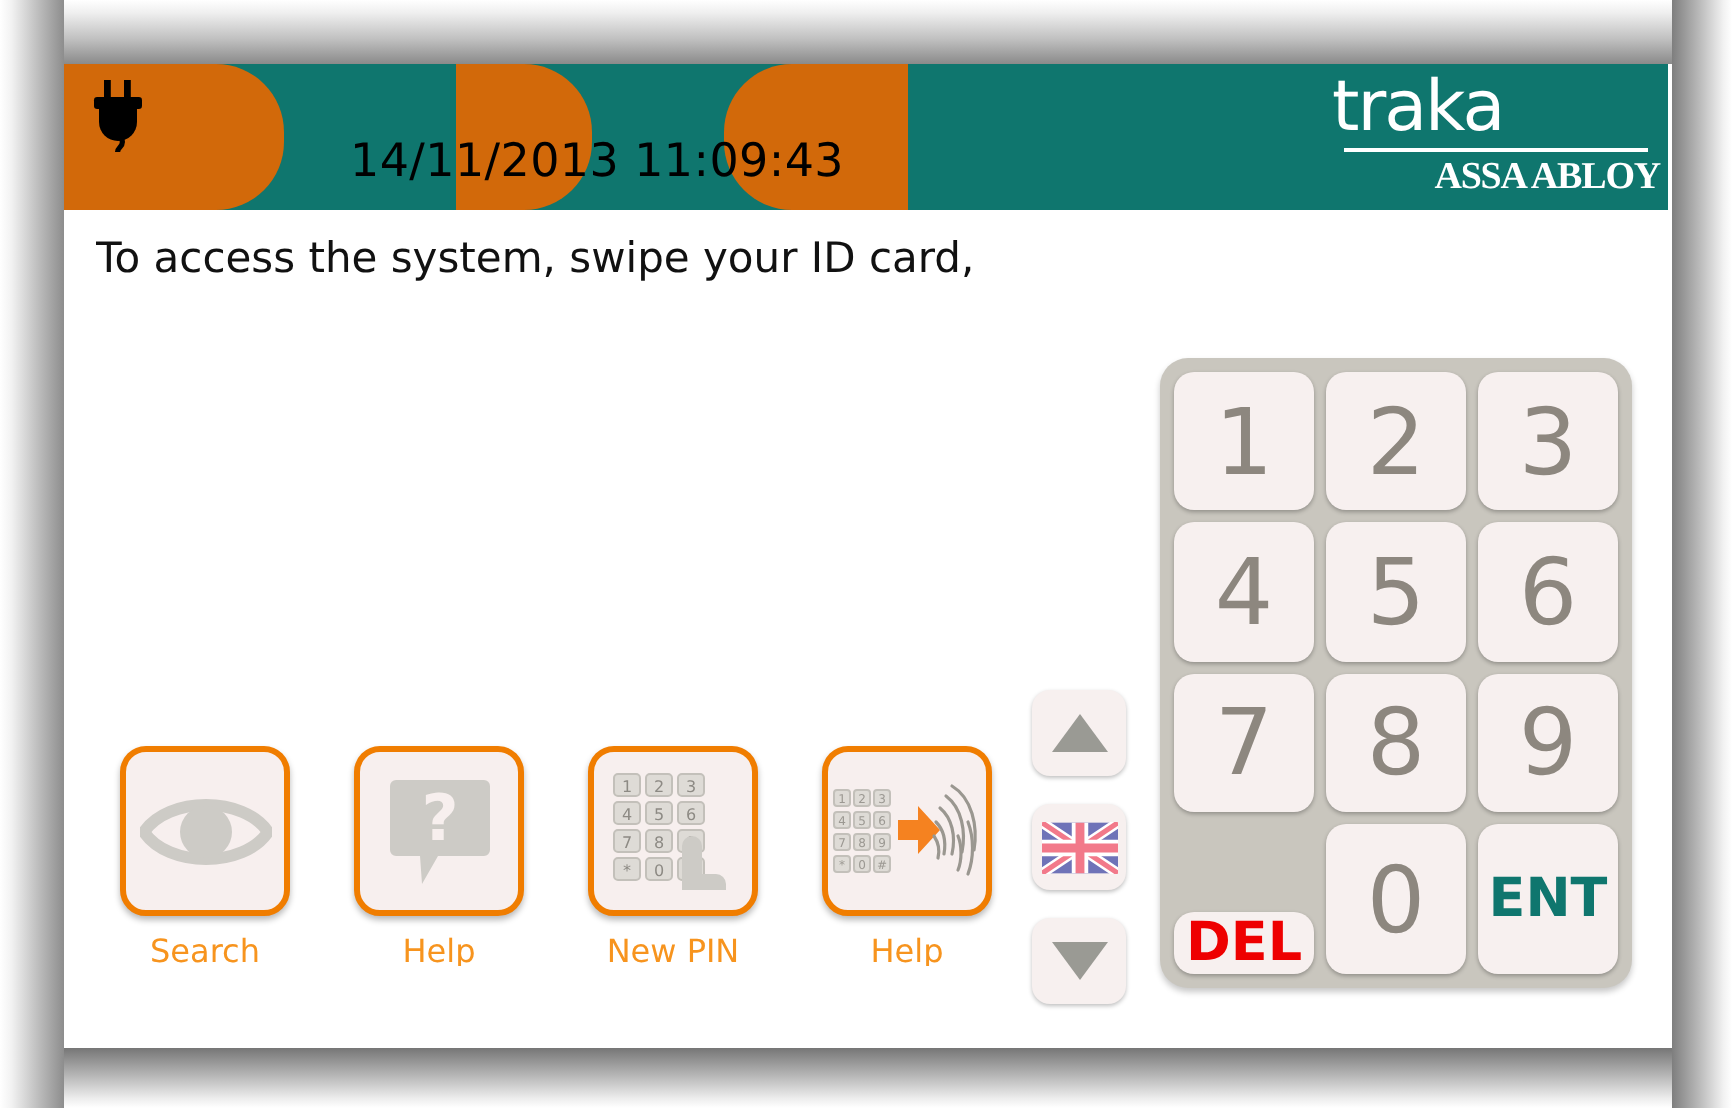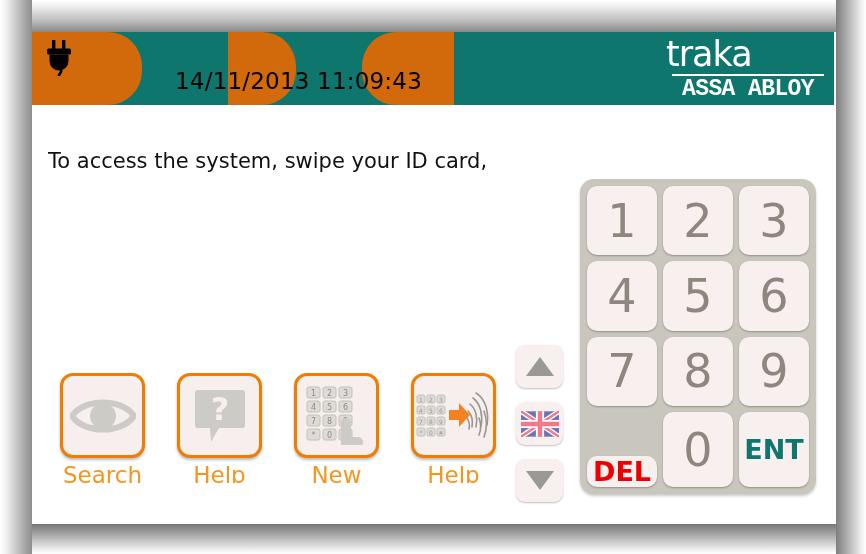--- a/index.html
+++ b/index.html
@@ -38,30 +38,30 @@
     font-size:23px;color:#000;letter-spacing:.2px;
     height:26px;line-height:26px;overflow:hidden;
   }
   #logo{position:absolute;right:4px;top:3px;width:164px;height:68px;color:#fff;}
   #logo .word{
     font-family:"DejaVu Sans",sans-serif;font-size:35px;font-weight:400;
     letter-spacing:-1px;line-height:38px;height:38px;
   }
   #logo .rule{height:2px;background:#fff;margin:1px 6px 2px 6px;}
   #logo .sub{
-    font-family:Liberation Mono, monospace;font-size:23px;font-weight:bold;
-    text-align:center;letter-spacing:-.6px;line-height:22px;
+    font-family:Liberation Serif, serif;font-size:19px;font-weight:bold;
+    text-align:right;letter-spacing:-.6px;line-height:22px;
   }
 
   
   #instruction{
     position:absolute;left:16px;top:82px;width:560px;
     font-size:21px;color:#111;line-height:30px;
   }
-  #instruction .ln{height:27px;overflow:hidden;margin-top:32px;}
+  #instruction .ln{height:27px;overflow:hidden;}
 
   
   #keypad{
     position:absolute;left:548px;top:147px;width:236px;height:315px;
     background:#c9c6be;border-radius:14px;
     box-shadow:0 2px 3px rgba(0,0,0,.22);
     display:grid;grid-template-columns:repeat(3,1fr);grid-template-rows:repeat(4,1fr);
     gap:6px;padding:7px;box-sizing:border-box;
   }
   .key{
@@ -91,21 +91,21 @@
 
   
   .action{position:absolute;top:341px;width:85px;}
   .action .tile{
     width:85px;height:85px;box-sizing:border-box;
     background:#f7efee;border:3px solid #f07d00;border-radius:13px;
     box-shadow:0 2px 3px rgba(0,0,0,.28);
     display:flex;align-items:center;justify-content:center;overflow:hidden;
   }
   .action .lbl{
-    margin-top:8px;text-align:center;font-size:23px;color:#f7941e;
+    margin-top:8px;text-align:center;font-size:16px;color:#f7941e;
     height:17px;overflow:hidden;line-height:19px;
   }
   #act-search{left:28px;}
   #act-help{left:145px;}
   #act-newpin{left:262px;}
   #act-enrol{left:379px;}
 </style>
 </head>
 <body>
 

